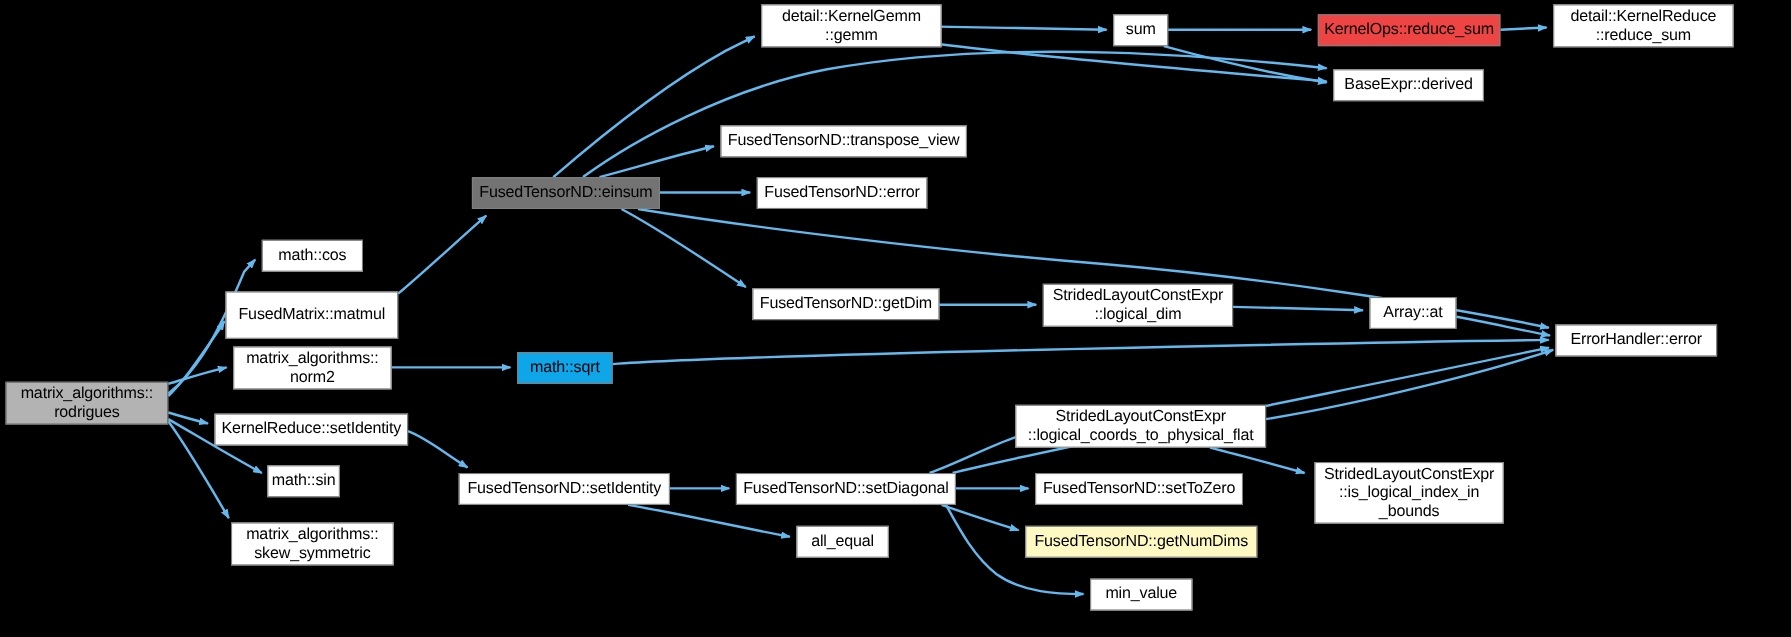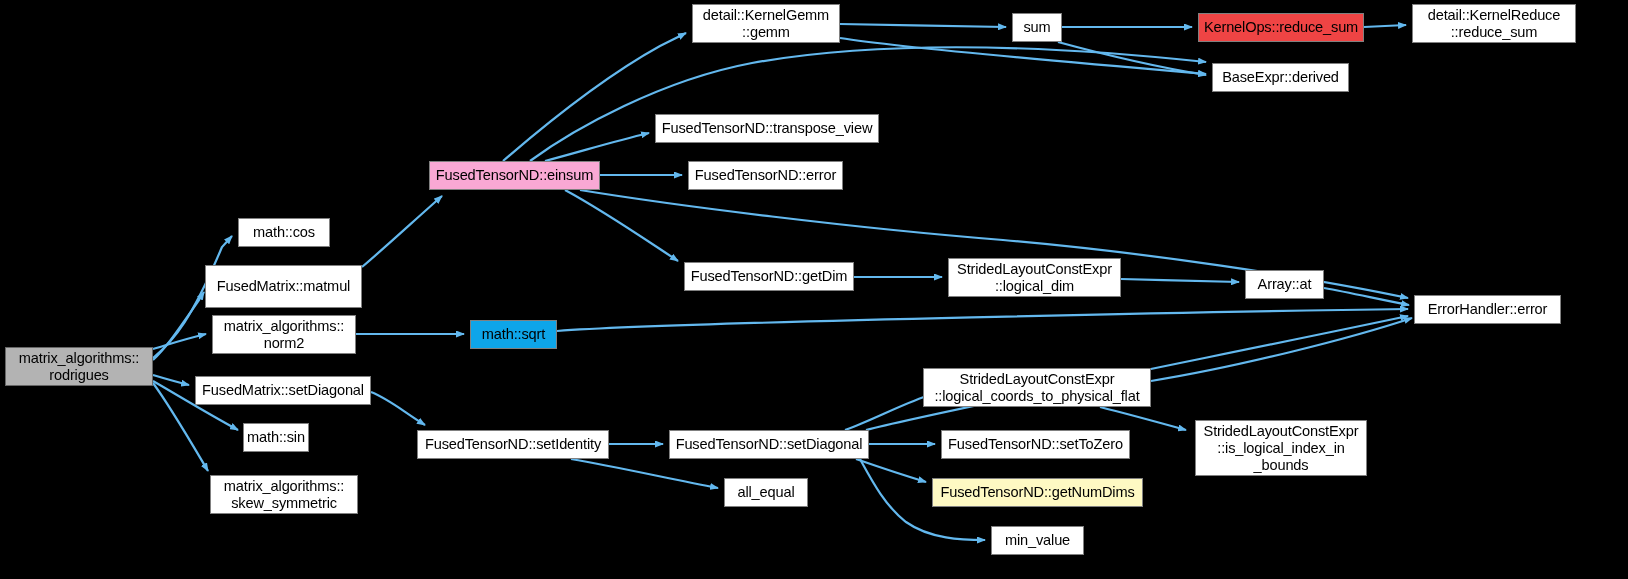--- a/index.html
+++ b/index.html
@@ -100,28 +100,28 @@
         <path d="M840,38 C908,49 1136,68 1206,74" fill="none" stroke="#63b8ee" stroke-width="2.2" marker-end="url(#arrowhead)"></path>
       </g>
   </svg>
   <div id="node-layer">
       <div class="node-box current" style="left: 5px; top: 347px; width: 148px; height: 39px; background: rgb(179, 179, 179); border-color: rgb(102, 102, 102);"><span class="node-label">matrix_algorithms::
 rodrigues</span></div>
       <div class="node-box" style="left: 238px; top: 218px; width: 92px; height: 29px; background: rgb(255, 255, 255); border-color: rgb(128, 128, 128);"><span class="node-label">math::cos</span></div>
       <div class="node-box" style="left: 205px; top: 265px; width: 157px; height: 43px; background: rgb(255, 255, 255); border-color: rgb(128, 128, 128);"><span class="node-label">FusedMatrix::matmul</span></div>
       <div class="node-box" style="left: 212px; top: 315px; width: 144px; height: 39px; background: rgb(255, 255, 255); border-color: rgb(128, 128, 128);"><span class="node-label">matrix_algorithms::
 norm2</span></div>
-      <div class="node-box" style="left: 195px; top: 376px; width: 176px; height: 29px; background: rgb(255, 255, 255); border-color: rgb(128, 128, 128);"><span class="node-label">FusedMatrix::setDiagonal</span></div>
+      <div class="node-box" style="left: 195px; top: 376px; width: 176px; height: 29px; background: rgb(255, 255, 255); border-color: rgb(128, 128, 128);"><span class="node-label">KernelReduce::setIdentity</span></div>
       <div class="node-box" style="left: 243px; top: 423px; width: 66px; height: 29px; background: rgb(255, 255, 255); border-color: rgb(128, 128, 128);"><span class="node-label">math::sin</span></div>
       <div class="node-box" style="left: 210px; top: 475px; width: 148px; height: 39px; background: rgb(255, 255, 255); border-color: rgb(128, 128, 128);"><span class="node-label">matrix_algorithms::
 skew_symmetric</span></div>
-      <div class="node-box" style="left: 429px; top: 161px; width: 171px; height: 29px; background: #f9a8d4; border-color: rgb(128, 128, 128);"><span class="node-label">FusedTensorND::einsum</span></div>
+      <div class="node-box" style="left: 429px; top: 161px; width: 171px; height: 29px; background: #737373; border-color: rgb(128, 128, 128);"><span class="node-label">FusedTensorND::einsum</span></div>
       <div class="node-box" style="left: 470px; top: 320px; width: 87px; height: 29px; background: #0ea5e9; border-color: rgb(128, 128, 128);"><span class="node-label">math::sqrt</span></div>
       <div class="node-box" style="left: 417px; top: 430px; width: 192px; height: 29px; background: rgb(255, 255, 255); border-color: rgb(128, 128, 128);"><span class="node-label">FusedTensorND::setIdentity</span></div>
-      <div class="node-box" style="left: 692px; top: 4px; width: 148px; height: 39px; background: rgb(255, 255, 255); border-color: rgb(128, 128, 128);"><span class="node-label">detail::KernelGemm
+      <div class="node-box" style="left: 692px; top: 4px; width: 164px; height: 39px; background: rgb(255, 255, 255); border-color: rgb(128, 128, 128);"><span class="node-label">detail::KernelGemm
 ::gemm</span></div>
       <div class="node-box" style="left: 655px; top: 114px; width: 224px; height: 29px; background: rgb(255, 255, 255); border-color: rgb(128, 128, 128);"><span class="node-label">FusedTensorND::transpose_view</span></div>
       <div class="node-box" style="left: 688px; top: 161px; width: 155px; height: 29px; background: rgb(255, 255, 255); border-color: rgb(128, 128, 128);"><span class="node-label">FusedTensorND::error</span></div>
       <div class="node-box" style="left: 684px; top: 262px; width: 170px; height: 29px; background: rgb(255, 255, 255); border-color: rgb(128, 128, 128);"><span class="node-label">FusedTensorND::getDim</span></div>
       <div class="node-box" style="left: 669px; top: 430px; width: 200px; height: 29px; background: rgb(255, 255, 255); border-color: rgb(128, 128, 128);"><span class="node-label">FusedTensorND::setDiagonal</span></div>
       <div class="node-box" style="left: 724px; top: 478px; width: 84px; height: 29px; background: rgb(255, 255, 255); border-color: rgb(128, 128, 128);"><span class="node-label">all_equal</span></div>
       <div class="node-box" style="left: 991px; top: 526px; width: 93px; height: 29px; background: rgb(255, 255, 255); border-color: rgb(128, 128, 128);"><span class="node-label">min_value</span></div>
       <div class="node-box" style="left: 1012px; top: 13px; width: 50px; height: 29px; background: rgb(255, 255, 255); border-color: rgb(128, 128, 128);"><span class="node-label">sum</span></div>
       <div class="node-box" style="left: 1212px; top: 63px; width: 137px; height: 29px; background: rgb(255, 255, 255); border-color: rgb(128, 128, 128);"><span class="node-label">BaseExpr::derived</span></div>
       <div class="node-box" style="left: 948px; top: 258px; width: 173px; height: 39px; background: rgb(255, 255, 255); border-color: rgb(128, 128, 128);"><span class="node-label">StridedLayoutConstExpr

